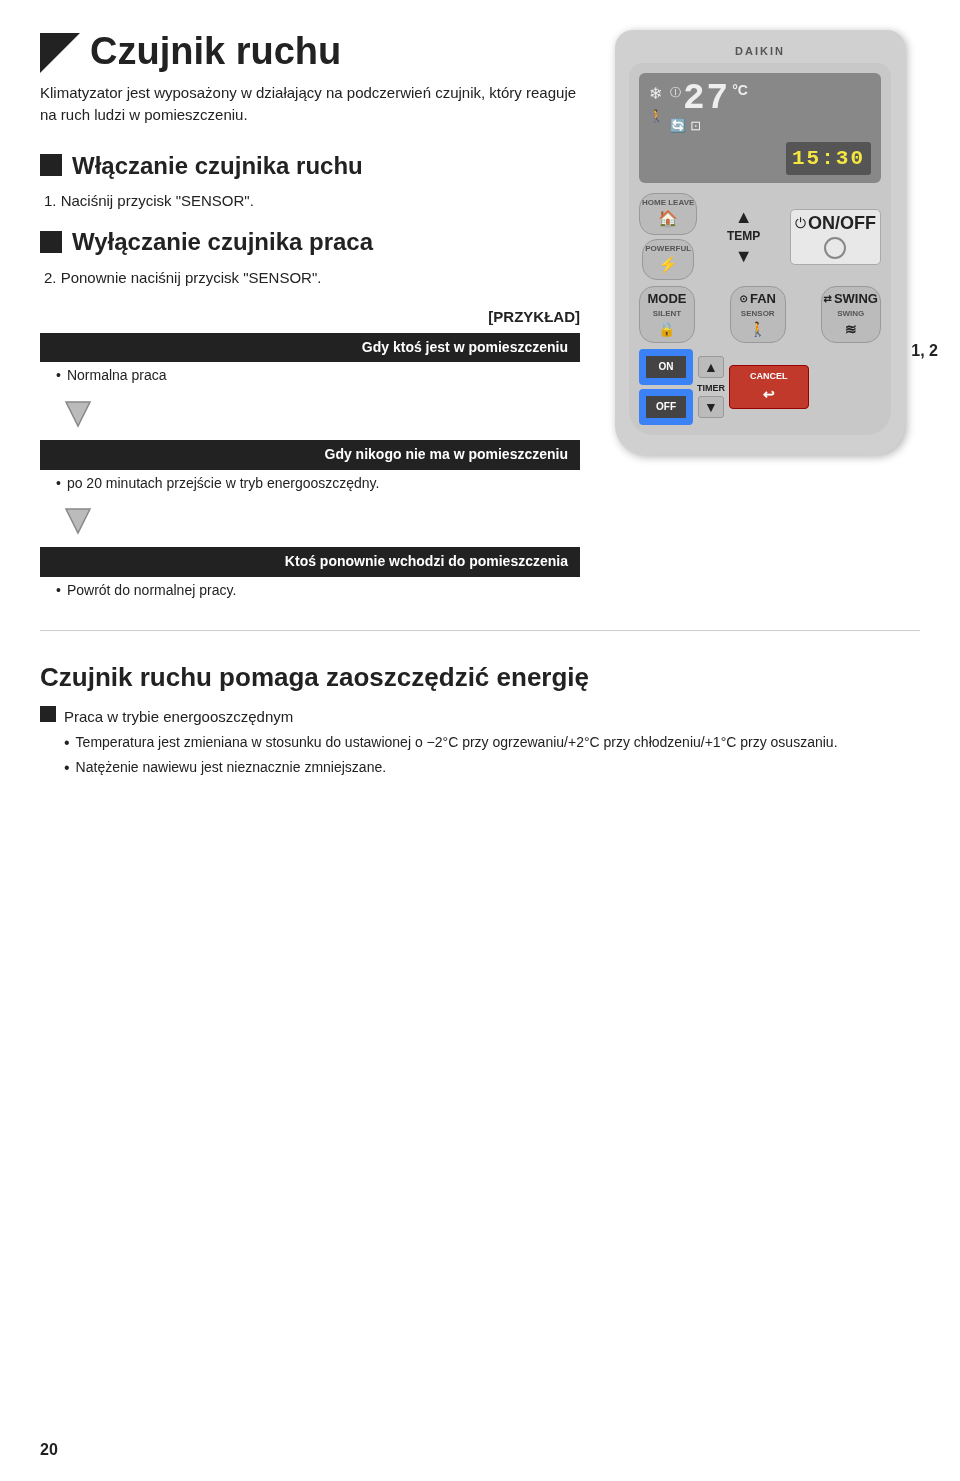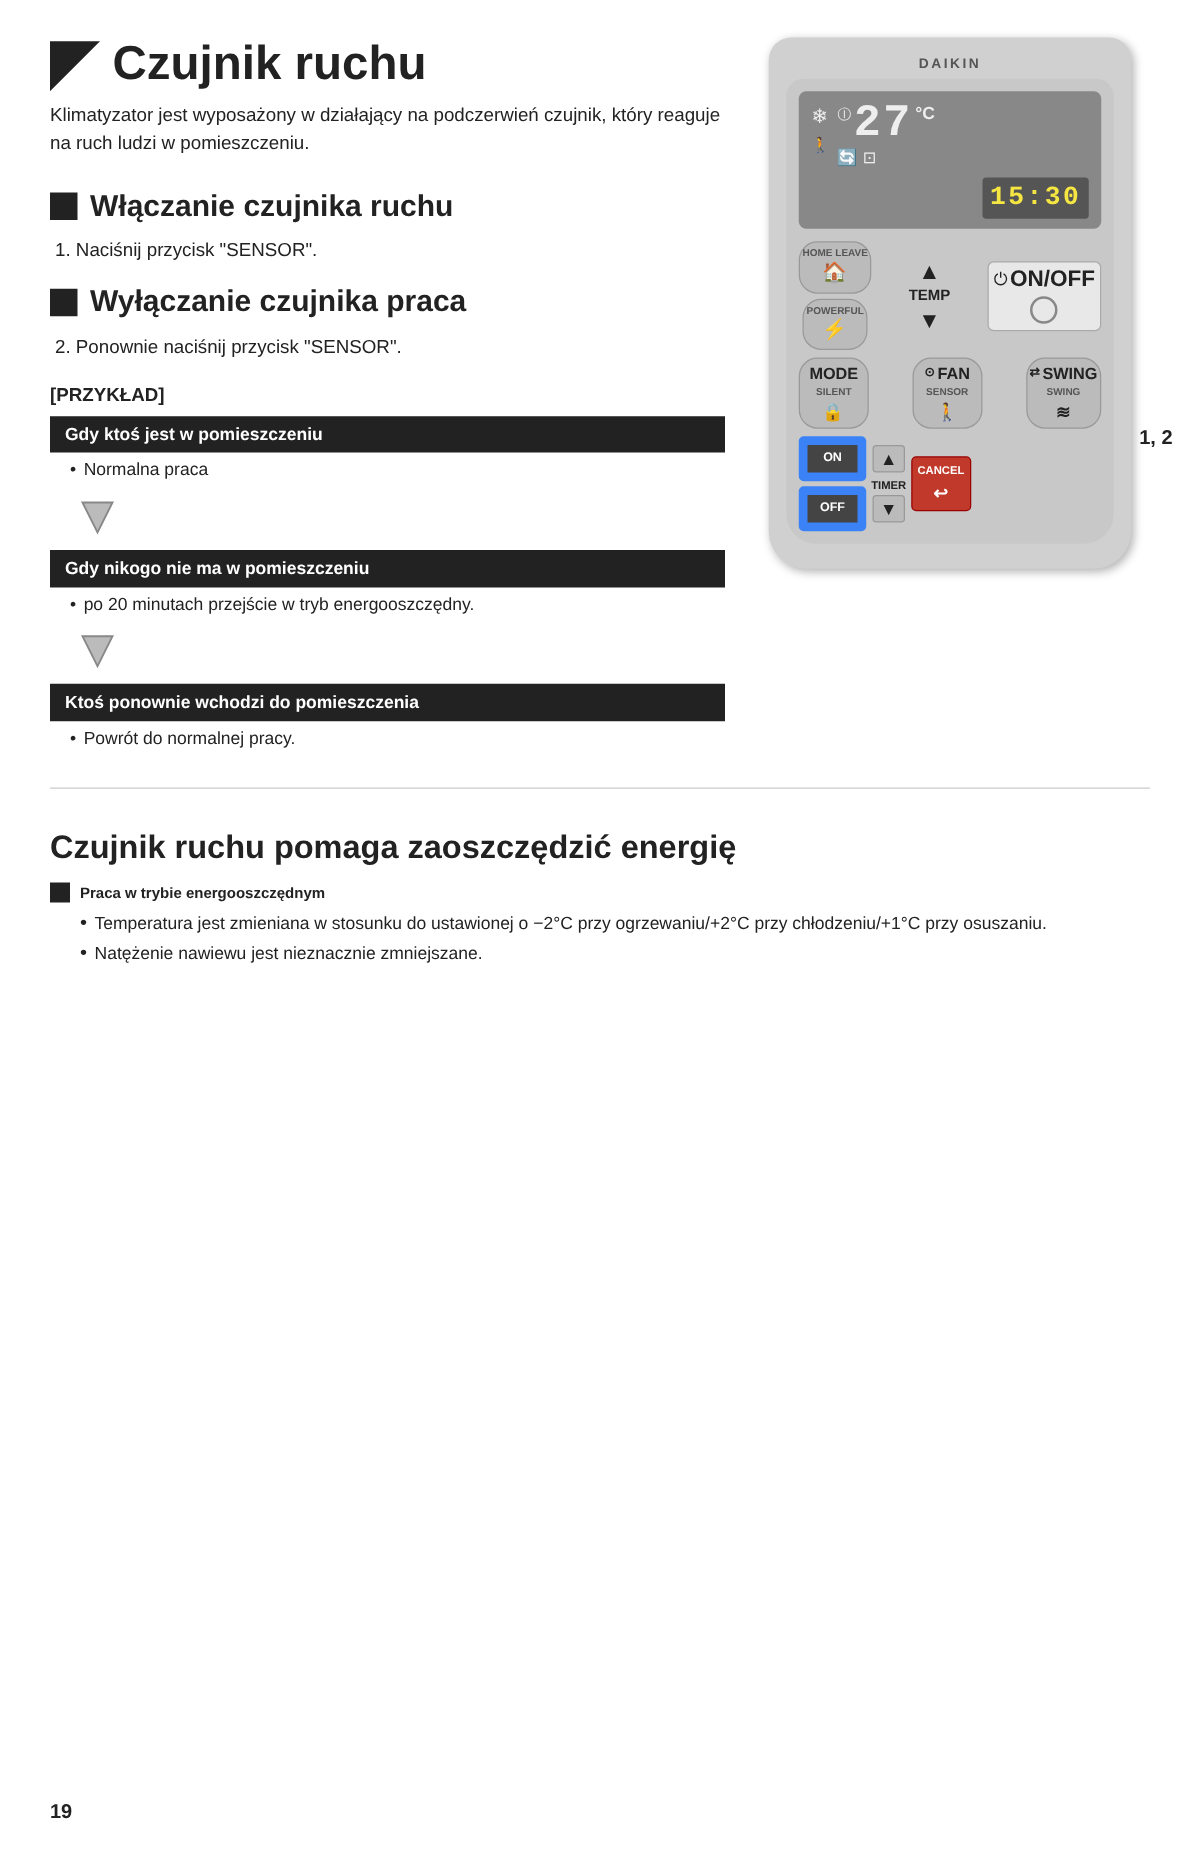--- a/index.html
+++ b/index.html
@@ -91,20 +91,21 @@
       margin-bottom: 8px;
       margin-left: 4px;
     }
     .bold-label {
       font-weight: bold;
     }
 
     
     .example-section {
       margin-top: 18px;
+      text-align: right;
     }
     .example-label {
       font-size: 15px;
       font-weight: bold;
       color: #222;
       margin-bottom: 6px;
     }
 
     .scenario-box {
       background: #222;
@@ -349,21 +350,21 @@
       width: 26px; height: 22px;
       display: flex; align-items: center; justify-content: center;
     }
     .cancel-btn {
       background: #c0392b;
       color: #fff;
       border-radius: 4px;
       border: 1px solid #900;
       font-size: 9px;
       font-weight: bold;
-      padding: 4px 4px;
+      padding: 4px 20px;
       cursor: pointer;
       text-align: center;
       min-width: 46px;
     }
     .timer-label {
       font-size: 9px;
       font-weight: bold;
       color: #222;
       text-align: center;
       margin-top: 2px;
@@ -379,22 +380,22 @@
     .bottom-heading {
       font-size: 26px;
       font-weight: bold;
       color: #222;
       margin-bottom: 10px;
     }
     .bottom-sub-heading {
       display: flex;
       align-items: flex-start;
       gap: 8px;
-      font-size: 12px;
-      font-weight: bold;
+      font-size: 15px;
+      font-weight: normal;
       margin-bottom: 6px;
     }
     .bottom-sub-heading .black-sq {
       width: 16px; height: 16px;
       background: #222;
       display: inline-block;
       flex-shrink: 0;
     }
     .bottom-list {
       list-style: none;
@@ -416,21 +417,21 @@
 
     .divider-line {
       border: none;
       border-top: 1px solid #ccc;
       margin: 16px 0;
     }
   </style>
 </head>
 <body>
 
-<div class="page-number">19</div>
+<div class="page-number">20</div>
 
 <div class="top-section">
 
   <div class="left-col">
 
     <div class="page-title">
       <span class="triangle-deco"></span>
       <span>Czujnik ruchu</span>
     </div>
     <p class="intro-text">Klimatyzator jest wyposażony w działający na podczerwień czujnik, który reaguje na ruch ludzi w pomieszczeniu.</p>

